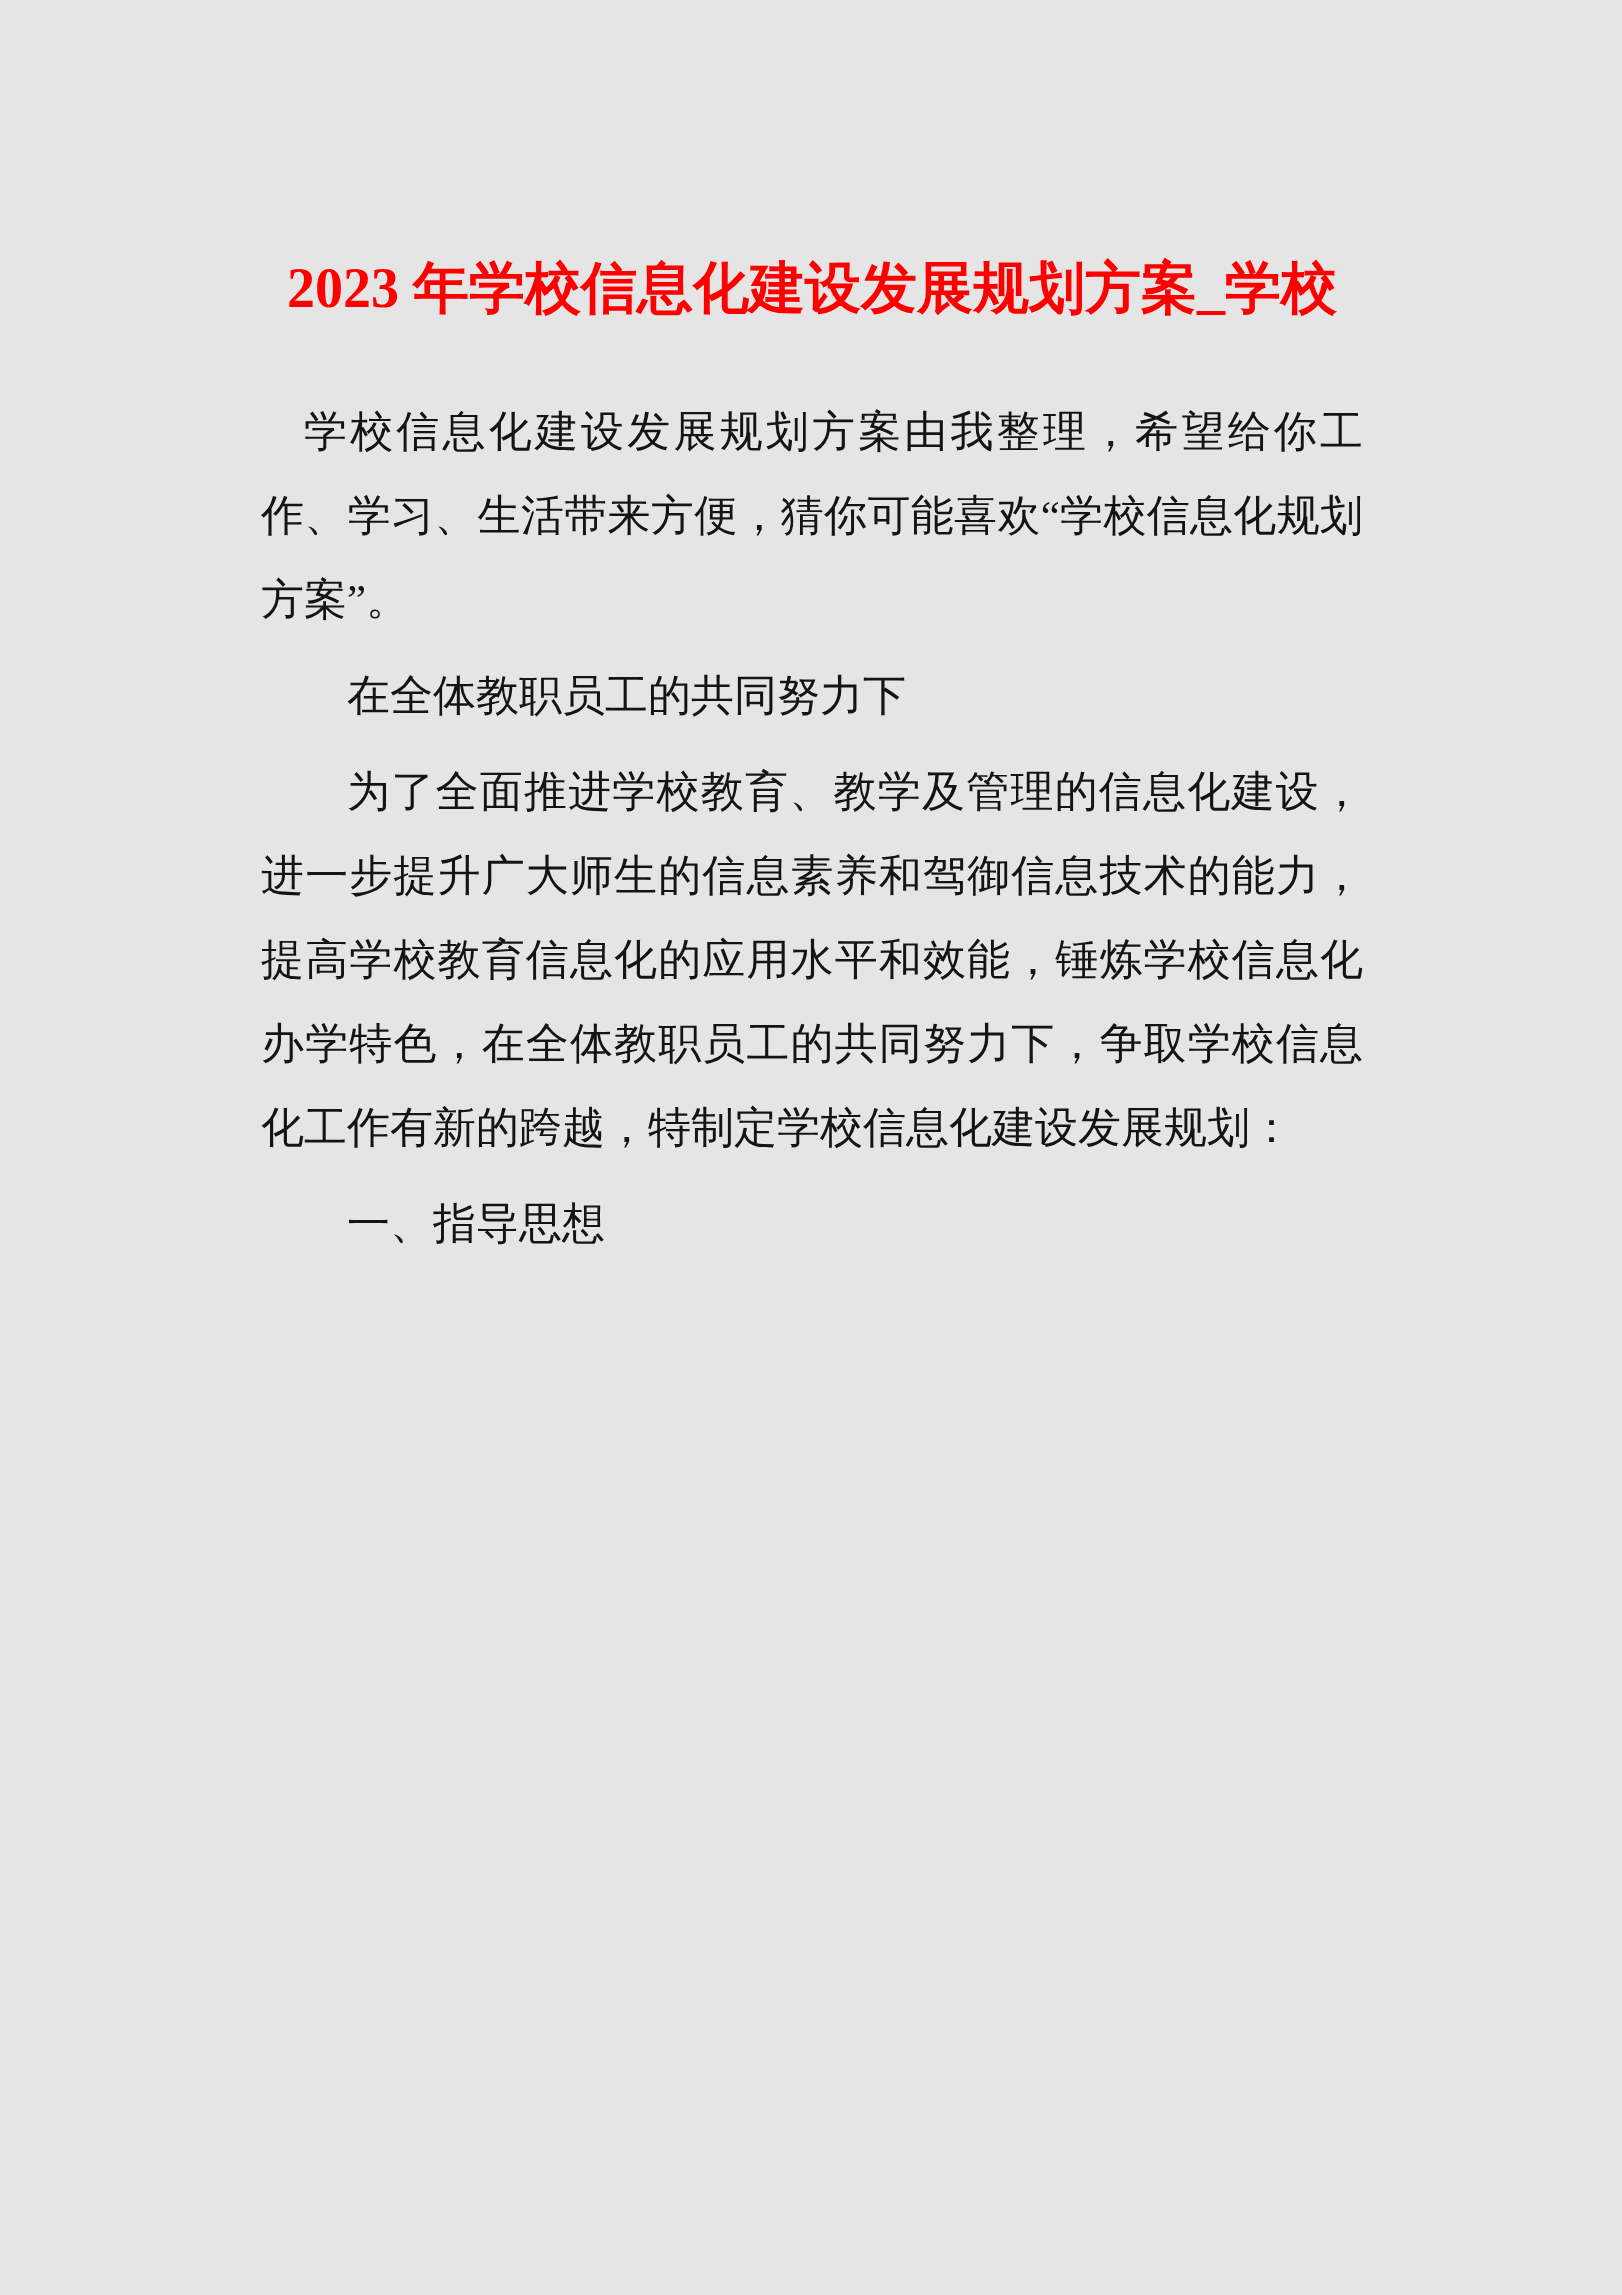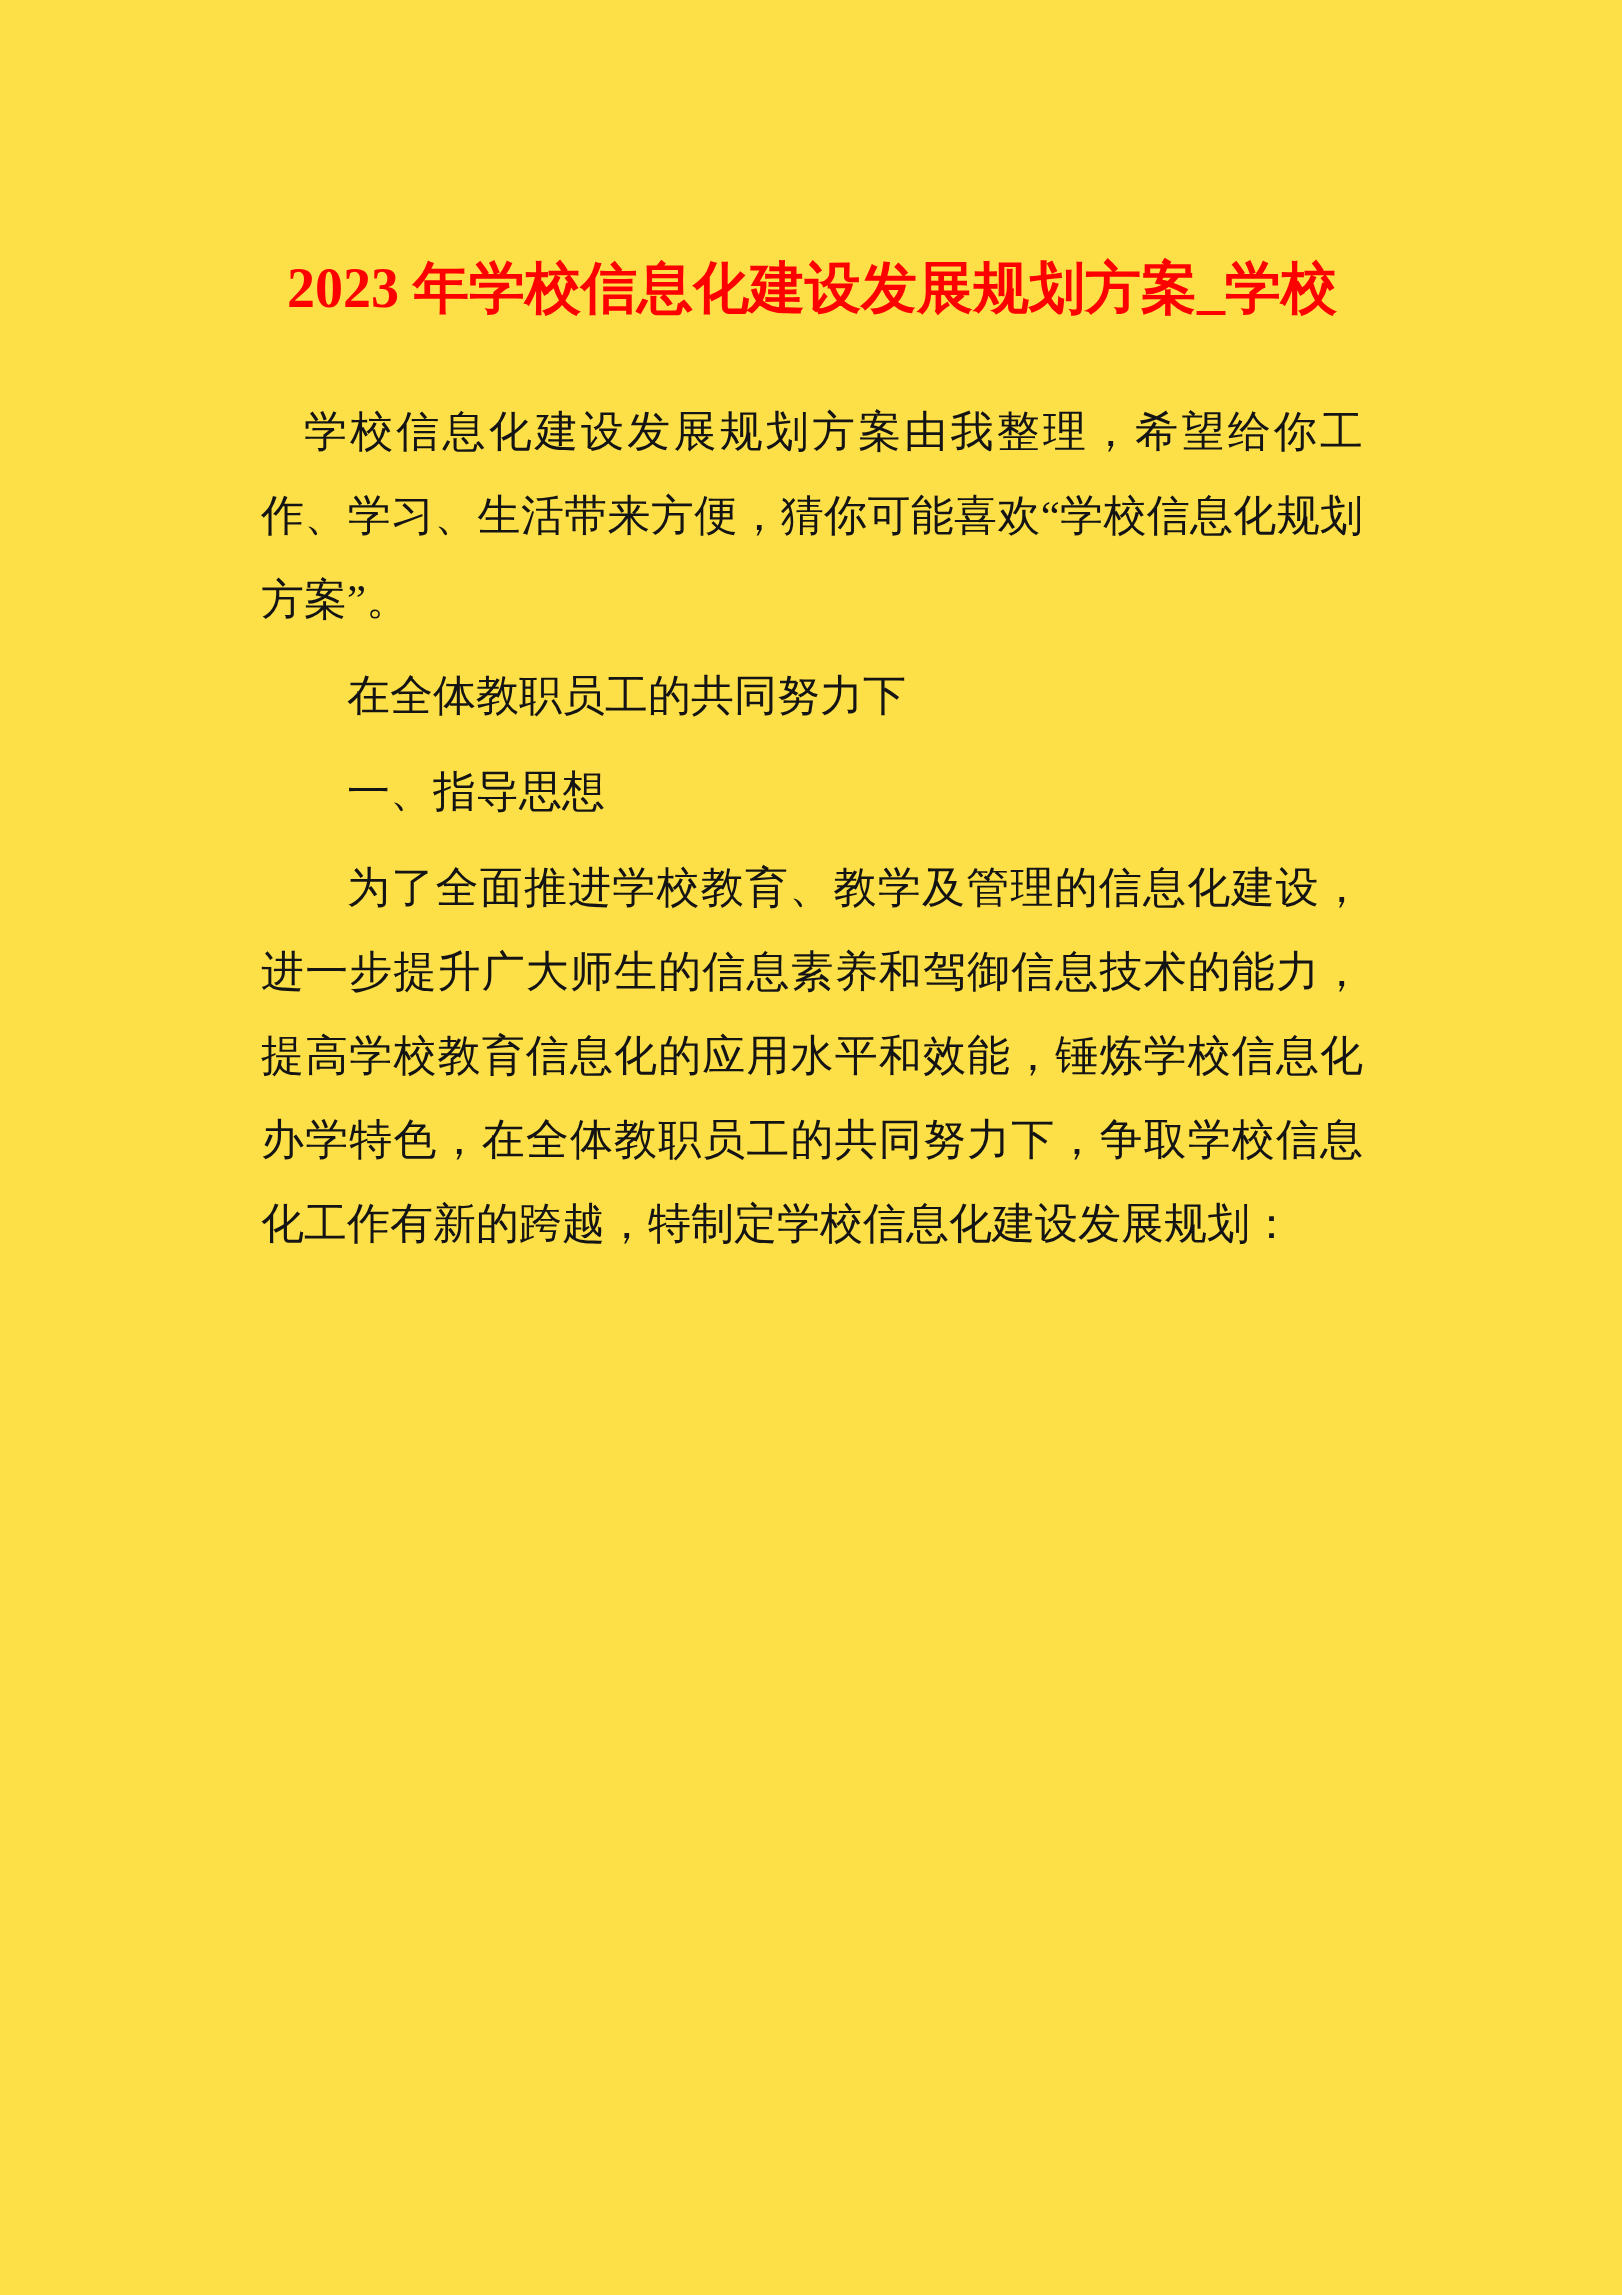--- a/index.html
+++ b/index.html
@@ -5,21 +5,21 @@
   html, body {
     margin: 0;
     padding: 0;
     background: #ffffff;
   }
   .page {
     position: relative;
     width: 1622px;
     height: 2295px;
     box-sizing: border-box;
-    background: #fde047;
+    background: #e5e5e5;
     padding: 235px 247px 0 249px;
     overflow: hidden;
     font-family: "Liberation Serif", "DejaVu Serif", serif;
   }
   .doc-title {
     margin: 0 0 49px 0;
     font-size: 56px;
     font-weight: bold;
     line-height: 106px;
     text-align: center;
@@ -47,18 +47,18 @@
 
 <div class="page">
 
   <h1 class="doc-title">
     <span class="title-line">2023 年学校信息化建设发展规划方案_学校</span>
   </h1>
 
   <div class="doc-body">
     <p class="indent-1">学校信息化建设发展规划方案由我整理，希望给你工作、学习、生活带来方便，猜你可能喜欢“学校信息化规划方案”。</p>
     <p class="indent-2">在全体教职员工的共同努力下</p>
+    <p class="indent-2">为了全面推进学校教育、教学及管理的信息化建设，进一步提升广大师生的信息素养和驾御信息技术的能力，提高学校教育信息化的应用水平和效能，锤炼学校信息化办学特色，在全体教职员工的共同努力下，争取学校信息化工作有新的跨越，特制定学校信息化建设发展规划：</p>
     <p class="indent-2">一、指导思想</p>
-    <p class="indent-2">为了全面推进学校教育、教学及管理的信息化建设，进一步提升广大师生的信息素养和驾御信息技术的能力，提高学校教育信息化的应用水平和效能，锤炼学校信息化办学特色，在全体教职员工的共同努力下，争取学校信息化工作有新的跨越，特制定学校信息化建设发展规划：</p>
   </div>
 
 </div>
 
 
 </body></html>

